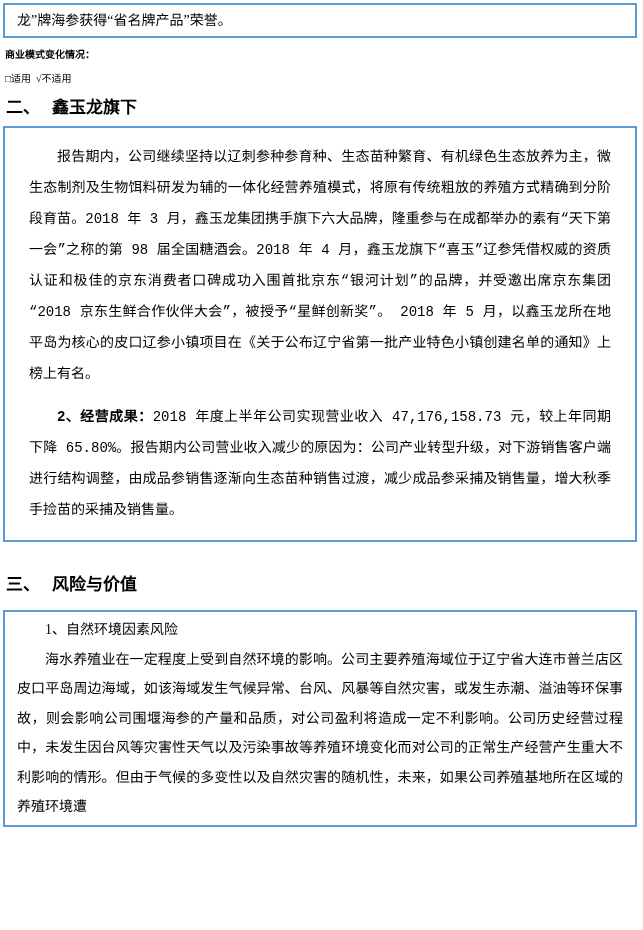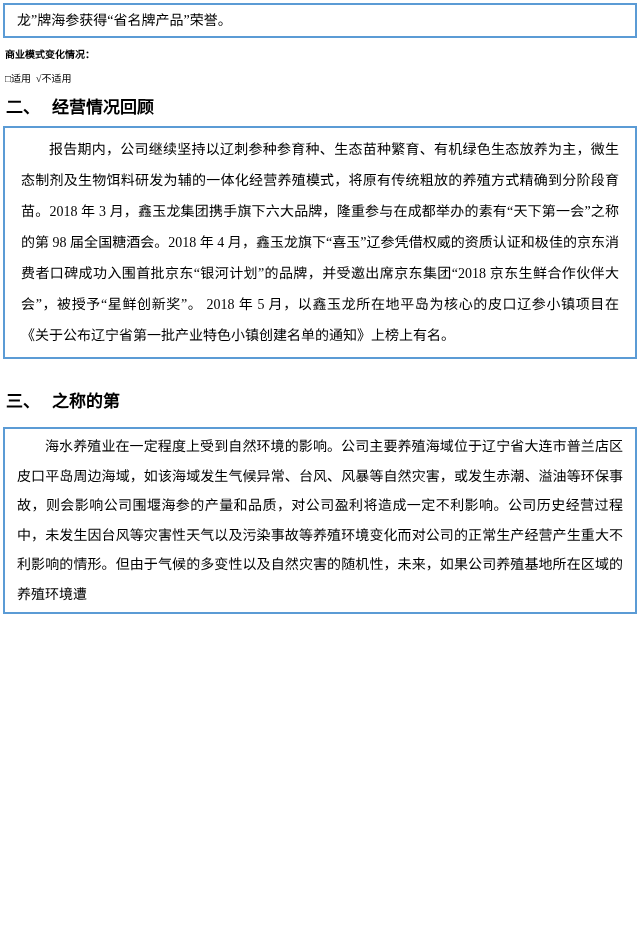--- a/index.html
+++ b/index.html
@@ -47,24 +47,25 @@
     display: inline-block;
     width: 46px;
     flex: 0 0 46px;
   }
   .sec-heading.sec3 { margin-top: 32px; }
   .main-box {
     margin-top: 8px;
     padding: 2px 12px;
   }
   .main-box p {
-    margin: 4px;
+    margin: 12px;
     line-height: 31px;
     text-align: justify;
     text-indent: 2em;
+    font-family: Liberation Mono, monospace;
   }
   .risk-box {
     margin-top: 15px;
     padding: 3px 12px;
   }
   .risk-box p {
     margin: 0;
     line-height: 29.5px;
     text-align: justify;
     text-indent: 2em;
@@ -76,27 +77,29 @@
 
 <div class="doc-box quote-box">
   <span>龙”牌海参获得“省名牌产品”荣誉。</span>
 </div>
 
 <div class="bm-heading">商业模式变化情况：</div>
 <div class="bm-options">□适用  √不适用</div>
 
 <div class="sec-heading">
   <span class="sec-num">二、</span>
-  <span>经营情况回顾</span>
+  <span>鑫玉龙旗下</span>
 </div>
 
 <div class="doc-box main-box">
   <p><span class="para-label"></span><span>报告期内，公司继续坚持以辽刺参种参育种、生态苗种繁育、有机绿色生态放养为主，微生态制剂及生物饵料研发为辅的一体化经营养殖模式，将原有传统粗放的养殖方式精确到分阶段育苗。2018 年 3 月，鑫玉龙集团携手旗下六大品牌，隆重参与在成都举办的素有“天下第一会”之称的第 98 届全国糖酒会。2018 年 4 月，鑫玉龙旗下“喜玉”辽参凭借权威的资质认证和极佳的京东消费者口碑成功入围首批京东“银河计划”的品牌，并受邀出席京东集团“2018 京东生鲜合作伙伴大会”，被授予“星鲜创新奖”。 2018 年 5 月，以鑫玉龙所在地平岛为核心的皮口辽参小镇项目在《关于公布辽宁省第一批产业特色小镇创建名单的通知》上榜上有名。</span></p>
+  <p><span class="para-label">2、经营成果：</span><span>2018 年度上半年公司实现营业收入 47,176,158.73 元，较上年同期下降 65.80%。报告期内公司营业收入减少的原因为：公司产业转型升级，对下游销售客户端进行结构调整，由成品参销售逐渐向生态苗种销售过渡，减少成品参采捕及销售量，增大秋季手捡苗的采捕及销售量。</span></p>
 </div>
 
 <div class="sec-heading sec3">
   <span class="sec-num">三、</span>
-  <span>之称的第</span>
+  <span>风险与价值</span>
 </div>
 
 <div class="doc-box risk-box">
+  <p>1、自然环境因素风险</p>
   <p>海水养殖业在一定程度上受到自然环境的影响。公司主要养殖海域位于辽宁省大连市普兰店区皮口平岛周边海域，如该海域发生气候异常、台风、风暴等自然灾害，或发生赤潮、溢油等环保事故，则会影响公司围堰海参的产量和品质，对公司盈利将造成一定不利影响。公司历史经营过程中，未发生因台风等灾害性天气以及污染事故等养殖环境变化而对公司的正常生产经营产生重大不利影响的情形。但由于气候的多变性以及自然灾害的随机性，未来，如果公司养殖基地所在区域的养殖环境遭</p>
 </div>
 
 </body></html>

